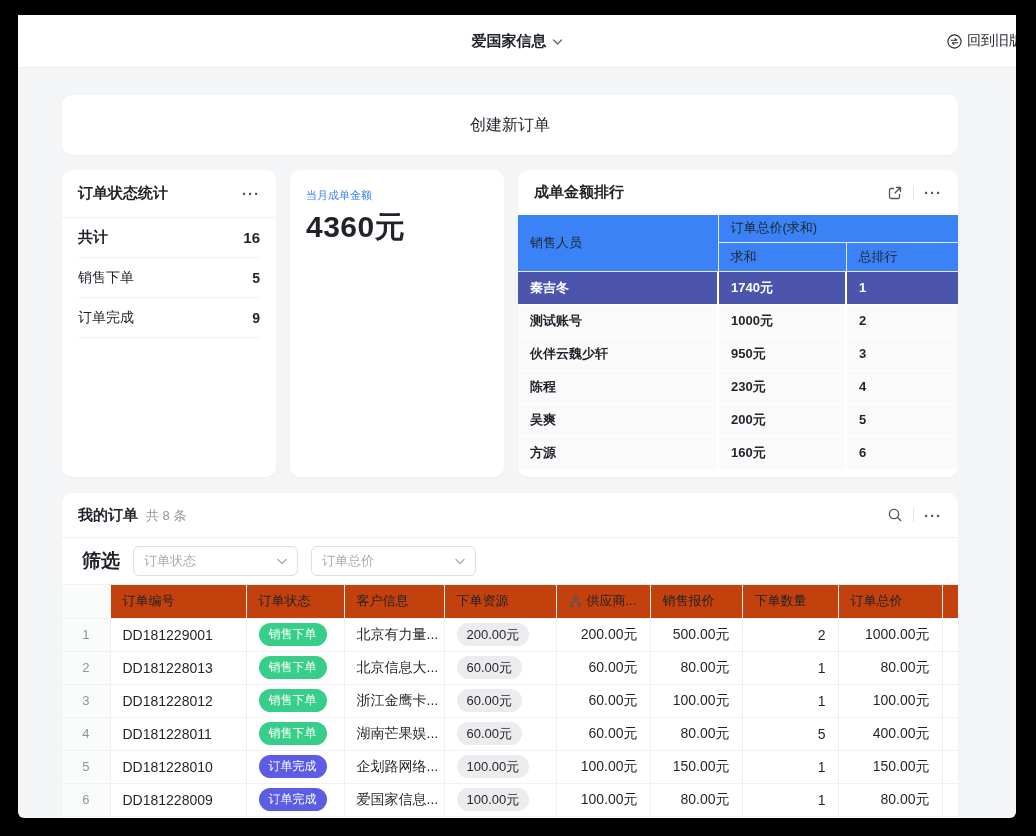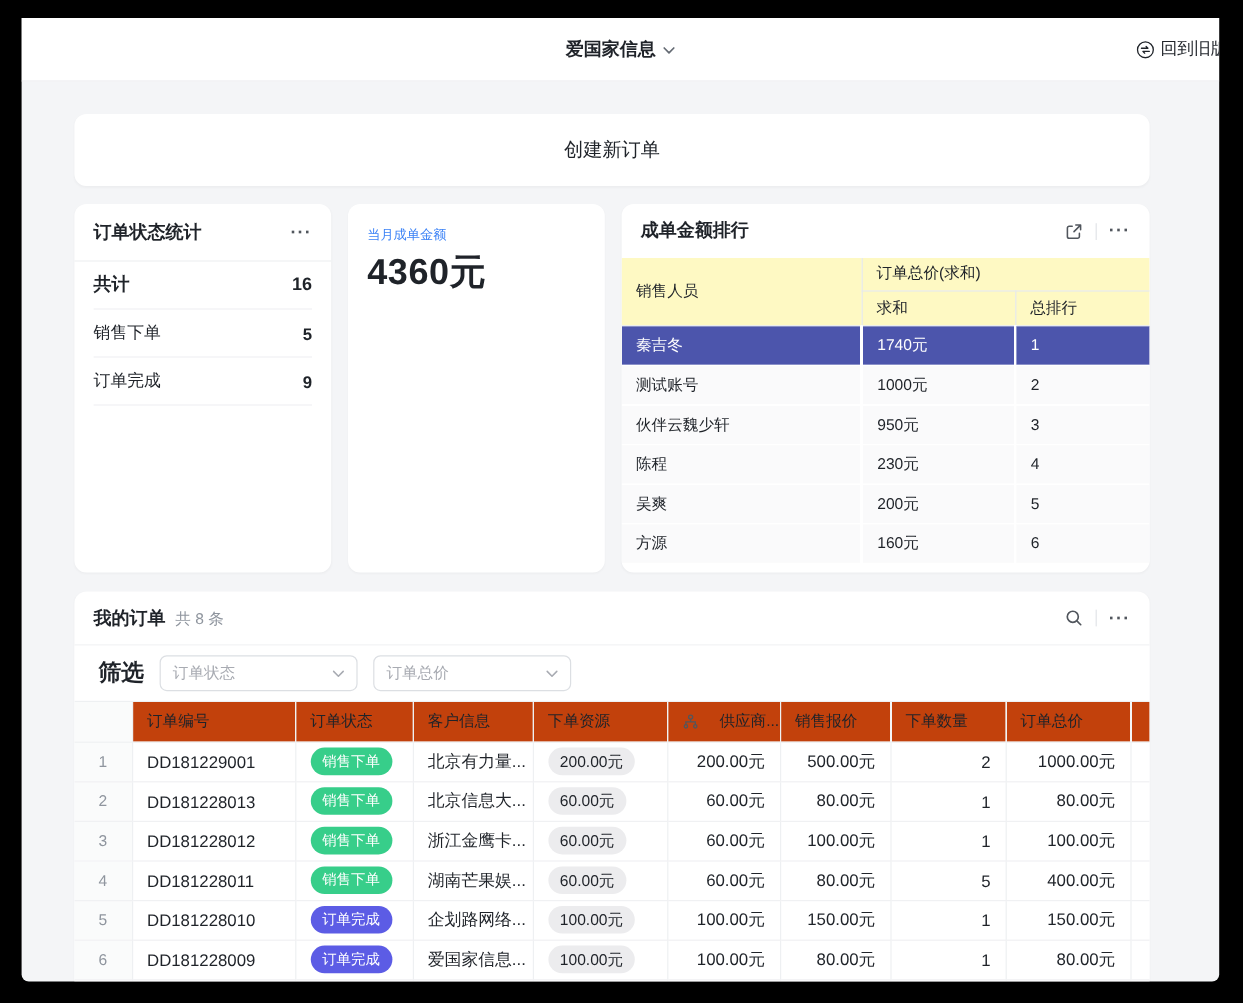--- a/index.html
+++ b/index.html
@@ -64,31 +64,31 @@
   .status-row.bold .s-label, .status-row.bold .s-value { font-weight: 700; font-size: 15px; }
   .status-row .s-value { font-weight: 600; }
   
   .amount-card { width: 214px; height: 307px; padding: 18px 16px; }
   .amount-label { font-size: 11px; color: #3b82f6; }
   .amount-value { font-size: 30px; font-weight: 700; margin-top: 4px; letter-spacing: 0.5px; }
   
   .ranking-card { width: 440px; height: 307px; overflow: hidden; }
   .rank-table { width: 440px; border-collapse: collapse; table-layout: fixed; font-size: 13px; }
   .rank-table th {
-    background: #fef9c3; font-weight: 400; text-align: left;
+    background: #3b82f6; font-weight: 400; text-align: left;
     padding: 0 12px; color: #1f2329;
     border-right: 1px solid #e7e9ec; border-bottom: 1px solid #e7e9ec;
   }
   .rank-table th:last-child { border-right: none; }
   .rank-table thead tr:first-child th { height: 27px; }
   .rank-table thead tr:last-child th { height: 29px; }
   .rank-table td {
     background: #fafafb; height: 33px; padding: 0 12px;
     border-right: 2px solid #fff; border-bottom: 1px solid #fff;
-    white-space: nowrap; overflow: hidden;
+    white-space: nowrap; overflow: hidden; font-weight: bold;
   }
   .rank-table td:last-child { border-right: none; }
   .rank-table tr.hl td { background: var(--hl, #4c55ac); color: #fff; }
   .rank-table tbody tr { cursor: pointer; }
   
   .orders-card { margin-top: 16px; height: 325px; border-radius: 10px 10px 0 0; overflow: hidden; }
   .orders-card .card-head { border-bottom: 1px solid #eef0f2; }
   .orders-title-wrap { display: flex; align-items: baseline; gap: 8px; }
   .orders-count { font-size: 13px; color: #8f959e; font-weight: 400; }
   .filter-bar {
@@ -110,21 +110,21 @@
   }
   .orders-table td {
     height: 33px; padding: 0 12px;
     border-right: 1px solid #eef0f2; border-bottom: 1px solid #f0f1f3;
     white-space: nowrap; overflow: hidden; background: #fff;
   }
   .orders-table th:last-child, .orders-table td:last-child { border-right: none; }
   .orders-table .col-num { background: #fafbfb; color: #8f959e; text-align: center; padding: 0 4px; font-size: 13px; }
   .orders-table .r { text-align: right; }
   .orders-table tbody tr { cursor: pointer; }
-  .th-flex { display: flex; align-items: center; gap: 18px; }
+  .th-flex { display: flex; align-items: center; gap: 5px; }
   .badge {
     display: inline-block; padding: 3px 10px; border-radius: 999px;
     color: #fff; font-size: 12px; line-height: 1.35;
   }
   .badge.green { background: var(--green, #37ce8a); }
   .badge.purple { background: var(--purple, #5c5ce5); }
   .pill {
     display: inline-block; padding: 3px 10px; border-radius: 999px;
     background: #ececee; font-size: 13px; color: #1f2329; line-height: 1.35;
   }

